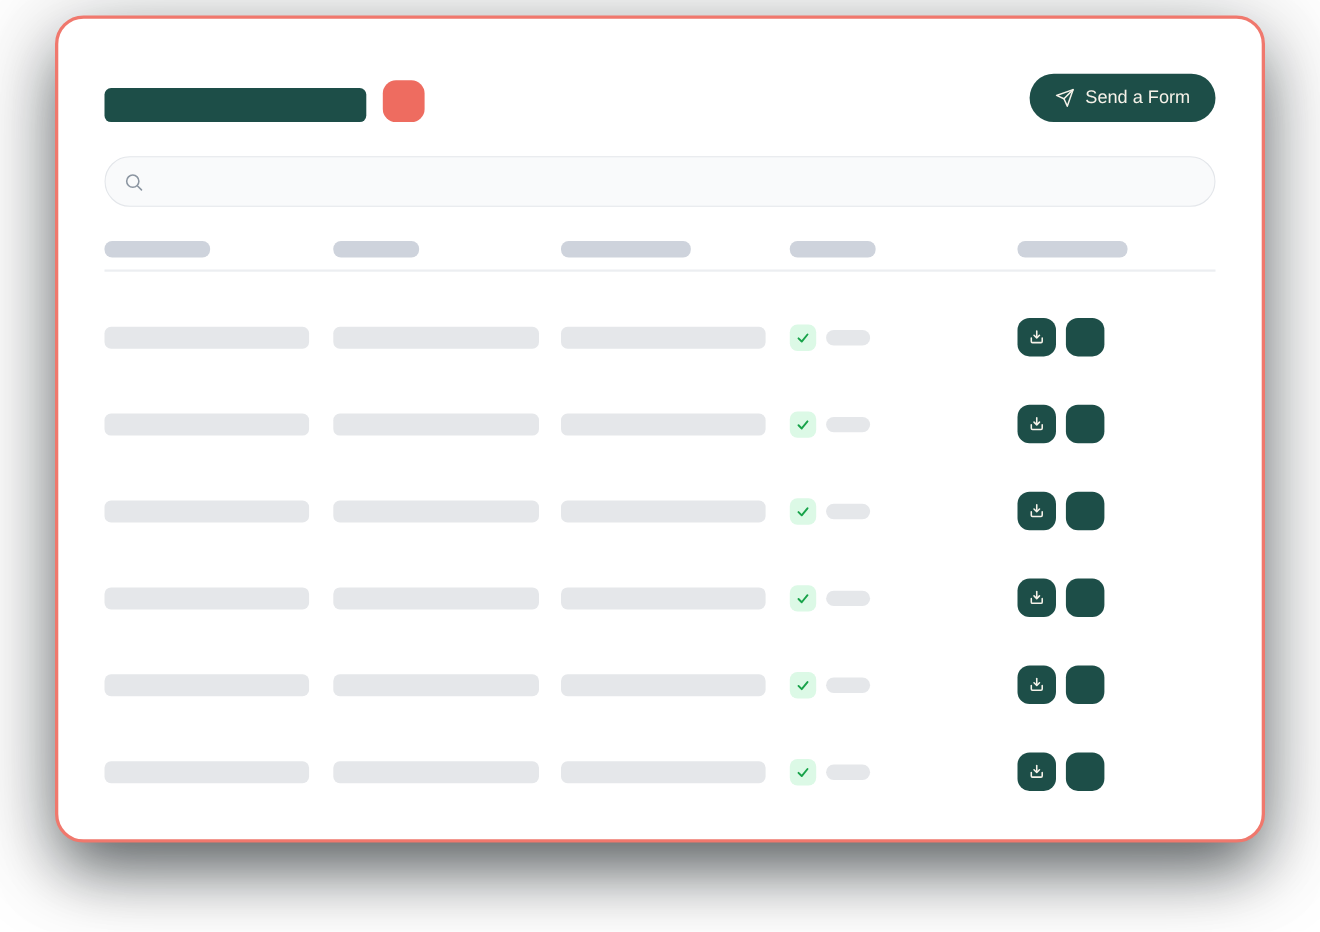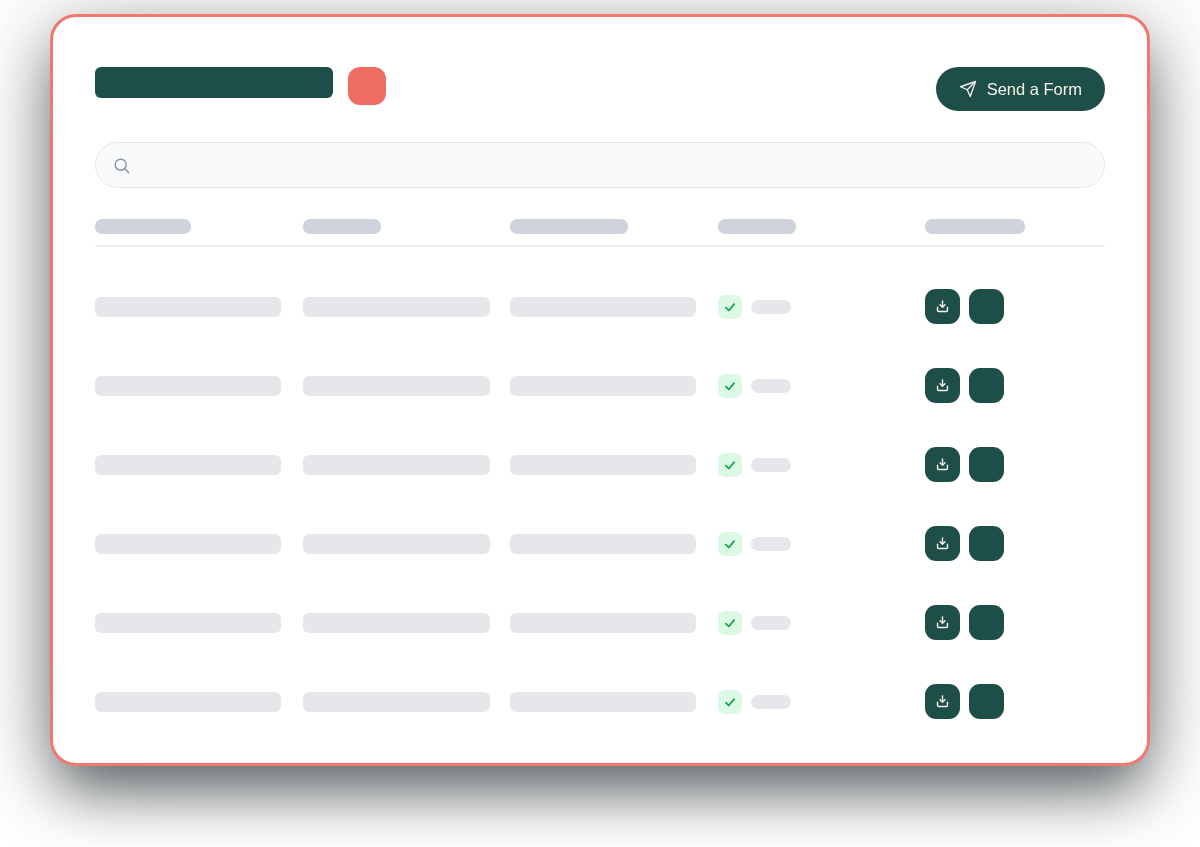--- a/index.html
+++ b/index.html
@@ -13,21 +13,21 @@
   body{background:var(--page-bg);font-family:"Liberation Sans",sans-serif;position:relative;}
 
   .card{
     position:absolute;left:50px;top:14px;width:1100px;height:752px;
     background:#fff;border:3px solid var(--card-border);border-radius:26px;
     box-shadow:0 30px 55px -8px rgba(8,14,18,.55),0 12px 90px rgba(8,14,18,.30);
     padding:50px 42px 0 42px;overflow:hidden;
   }
 
   
-  .top-bar{display:flex;align-items:flex-start;height:44px;}
+  .top-bar{display:flex;align-items:flex-end;height:44px;}
   .title-skeleton{width:238px;height:31px;border-radius:6px;background:var(--teal);}
   .accent-square{width:38px;height:38px;border-radius:12px;background:var(--coral);margin-left:15px;}
   .spacer{flex:1;}
   .send-btn{
     display:flex;align-items:center;gap:10px;height:44px;padding:0 23px;
     background:var(--teal);color:var(--cream);border:none;border-radius:22px;
     font-family:"Liberation Sans",sans-serif;font-size:16.5px;cursor:pointer;
   }
   .send-btn svg{width:18px;height:18px;}
 

